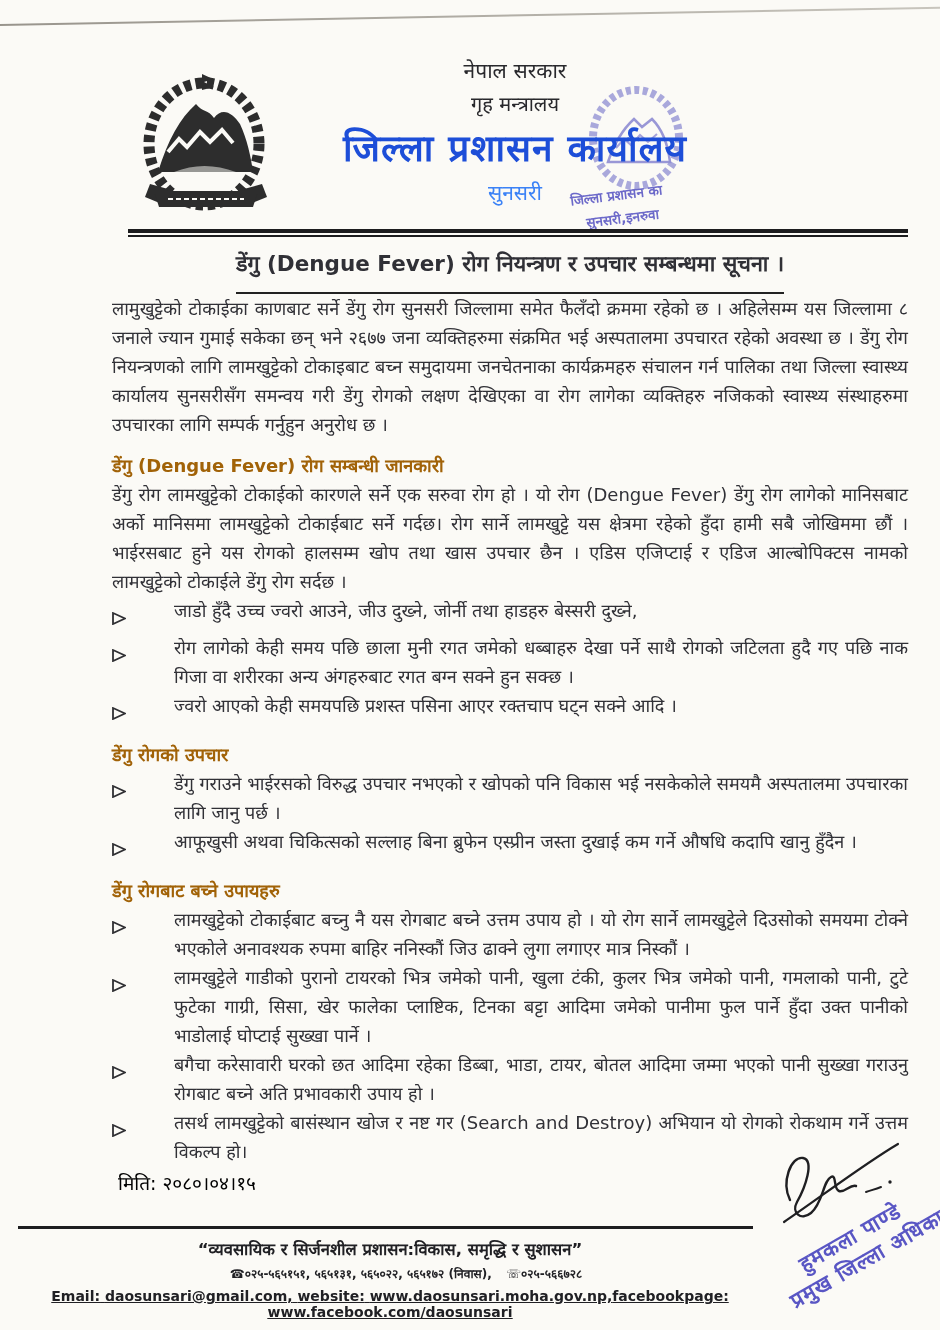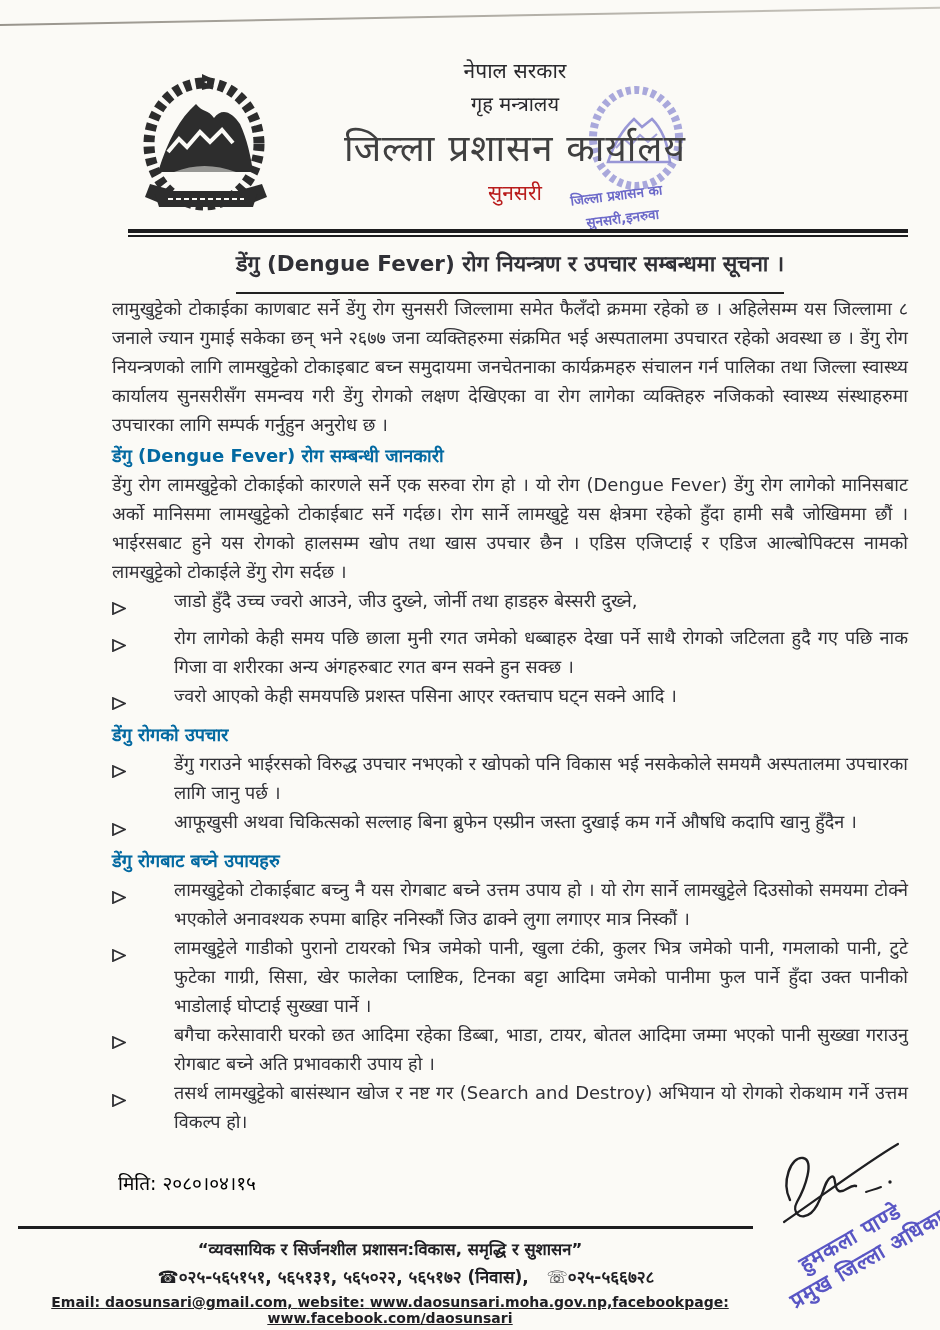--- a/index.html
+++ b/index.html
@@ -16,45 +16,45 @@
   }
   
   .emblem { position:absolute; left:140px; top:72px; width:132px; height:160px; }
   .stamp-top { position:absolute; left:578px; top:86px; width:150px; height:160px; opacity:.9; }
   .stamp-top .st-line { position:absolute; white-space:nowrap; color:#5d5ac5; font-weight:bold; }
   .stamp-top .l1 { top:100px; left:-8px; font-size:13.5px; transform:rotate(-7deg); }
   .stamp-top .l2 { top:123px; left:8px;  font-size:13.5px; transform:rotate(-7deg); }
   .hdr { position:absolute; left:150px; top:56px; width:730px; text-align:center; }
   .hdr .gov      { font-size:21px; color:#28282c; }
   .hdr .ministry { font-size:20px; margin-top:6px; color:#28282c;text-align:center; }
-  .hdr .office   { font-size:37px; margin-top:4px; font-weight:normal; color:#404040; letter-spacing:1px; }
-  .hdr .district { font-size:21px; margin-top:6px; color:#b91c1c; }
+  .hdr .office   { font-size:37px; margin-top:4px; font-weight:bold; color:#1d4ed8; letter-spacing:1px; }
+  .hdr .district { font-size:21px; margin-top:6px; color:#3b82f6; }
   .rule-double { position:absolute; left:128px; top:229px; width:780px; }
   .rule-double .r1 { height:4px;  background:#1c1c1e; }
   .rule-double .r2 { height:2px;  background:#1c1c1e; margin-top:2px; }
   
   .content { position:absolute; left:112px; top:249px; width:796px;
              font-size:18px; line-height:29px; text-align:justify; color:#303036; }
   .doc-title { text-align:center; margin-bottom:15px; font-weight:bold; font-size:21.5px; line-height:30px; }
   .doc-title span { border-bottom:2.5px solid #222; padding-bottom:16px; }
-  .sec-heading { font-weight:bold; margin-top:2px; color:#0369a1; }
+  .sec-heading { font-weight:bold; margin-top:12px; color:#a16207; }
   .bullet { display:flex; }
   .bullet .marker { flex:none; width:34px; padding-top:8px; }
   .bullet .btext  { flex:1;margin-left:28px; }
   
   .date-line { position:absolute; left:118px; top:1170px; font-size:19px; color:#000000; }
   .signature { position:absolute; left:770px; top:1136px; width:134px; height:94px; }
   .cdo-stamp { position:absolute; left:772px; top:1268px; transform:rotate(-30deg);
                transform-origin:left top; color:#4c49c0; font-weight:bold; font-size:21px;
                line-height:27px; white-space:nowrap; letter-spacing:1px; opacity:.92; }
   .cdo-stamp .s1 { margin-left:26px; }
   .footer-rule { position:absolute; left:18px; top:1226px; width:735px; height:3px; background:#1d1d1f; }
   .footer { position:absolute; left:0; top:1237px; width:780px; text-align:center; color:#202024; }
   .footer .slogan { font-size:16.5px; font-weight:bold; }
-  .footer .phones { font-size:17px; font-weight:bold; margin-top:5px;padding-left:32px; }
+  .footer .phones { font-size:12px; font-weight:bold; margin-top:5px;padding-left:32px; }
   .footer .emails { font-size:14px; font-weight:bold; margin-top:6px;text-decoration:underline; }
   .footer .lnk { text-decoration:underline; }
   .footer .sep { display:inline-block; width:6px; }
 </style>
 </head>
 <body>
 
 <div class="page">
 
   <div class="scan-edge"></div>

